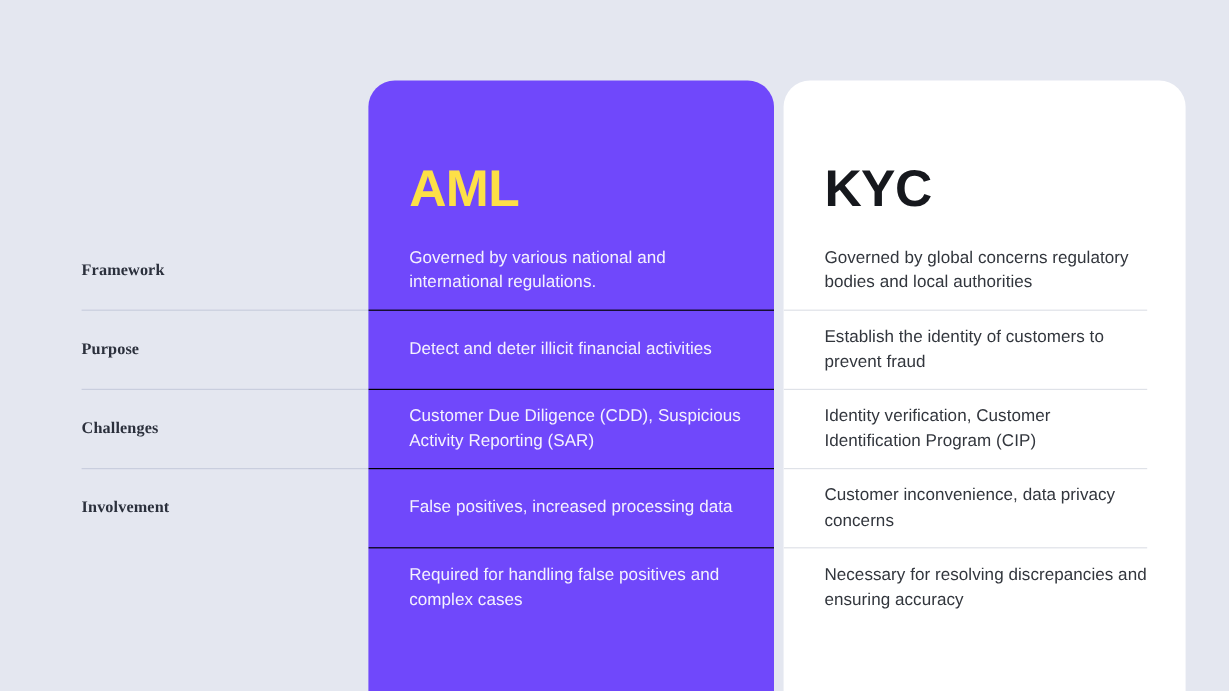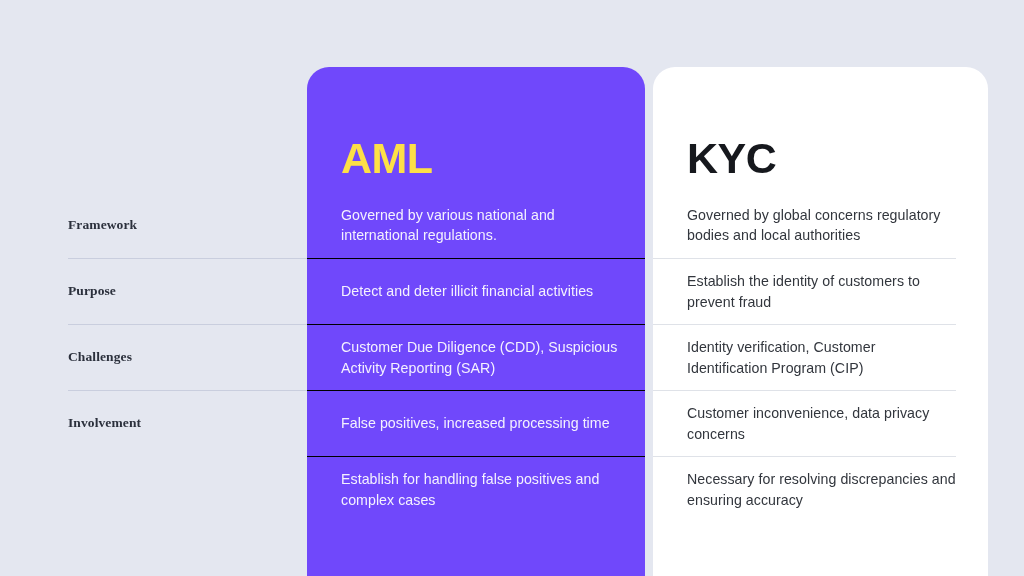--- a/index.html
+++ b/index.html
@@ -156,24 +156,24 @@
       <div class="cell">
         <span class="cell-text">Governed by various national and international regulations.</span>
       </div>
       <div class="cell">
         <span class="cell-text">Detect and deter illicit financial activities</span>
       </div>
       <div class="cell">
         <span class="cell-text">Customer Due Diligence (CDD), Suspicious Activity Reporting (SAR)</span>
       </div>
       <div class="cell">
-        <span class="cell-text">False positives, increased processing time</span>
+        <span class="cell-text">False positives, increased processing data</span>
       </div>
       <div class="cell">
-        <span class="cell-text">Establish for handling false positives and complex cases</span>
+        <span class="cell-text">Required for handling false positives and complex cases</span>
       </div>
     </div>
   </div>
 
   <div class="card card-kyc">
     <div class="card-head">
       <span class="card-title">KYC</span>
     </div>
     <div class="card-rows">
       <div class="cell">

